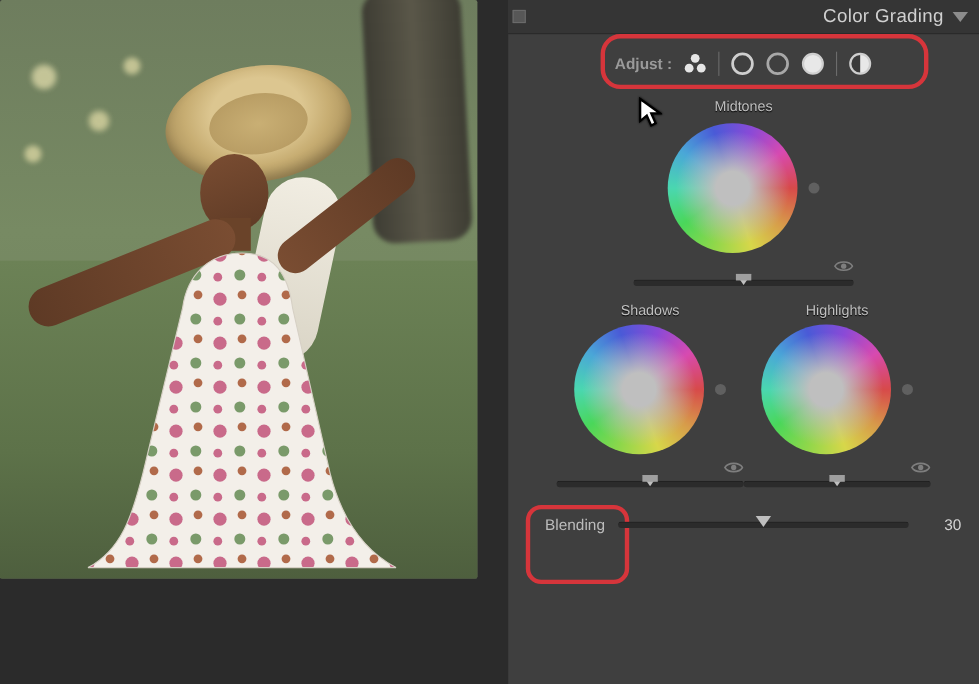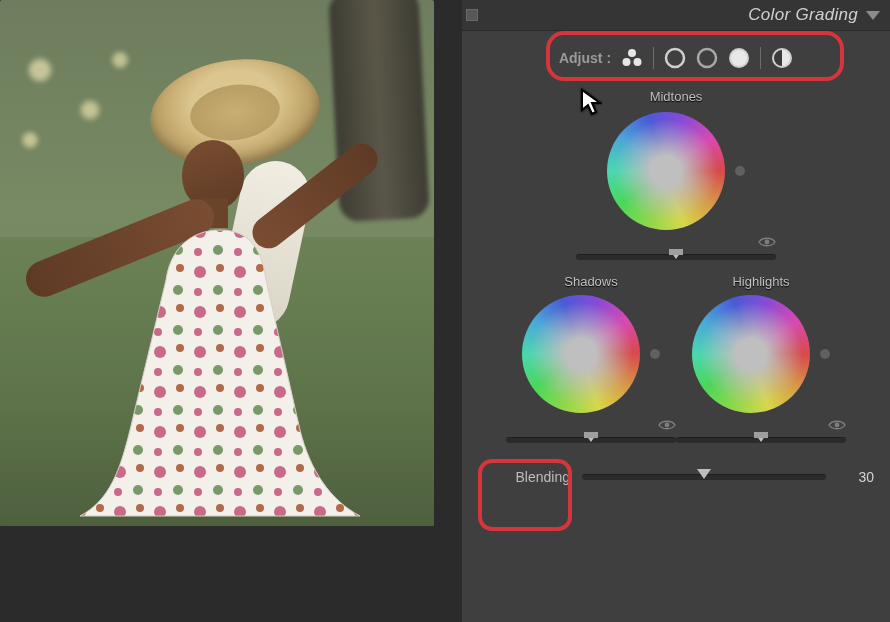--- a/index.html
+++ b/index.html
@@ -52,21 +52,21 @@
   .arm-r{position:absolute;left:200px;top:110px;width:150px;height:32px;border-radius:20px;
     background:linear-gradient(90deg,#7a4d32,#5e3a25);transform:rotate(-38deg);}
   .hair{position:absolute;left:190px;top:90px;width:70px;height:170px;border-radius:40px;
     background:linear-gradient(180deg,#f1ede2,#d9d4c5);transform:rotate(12deg);}
   .dress{position:absolute;left:30px;top:150px;width:300px;height:300px;}
   .dress svg{width:100%;height:100%;}
   
   .panel{flex:1;background:var(--panel-bg);position:relative;min-width:0;}
   .panel-header{
     height:30px;background:#353535;display:flex;align-items:center;justify-content:flex-end;
-    padding:0 10px;gap:8px;border-bottom:1px solid #2a2a2a;font-style:italic;
+    padding:0 10px;gap:8px;border-bottom:1px solid #2a2a2a;
   }
   .panel-title{font-size:17px;color:#d0d0d0;letter-spacing:0.3px;}
   .disclosure{width:0;height:0;border-left:7px solid transparent;border-right:7px solid transparent;border-top:9px solid #8c8c8c;}
   .tiny-square{position:absolute;left:4px;top:9px;width:10px;height:10px;background:#575757;border:1px solid #6a6a6a;}
   .panel-body{position:relative;padding:6px 16px 20px 16px;display:flex;flex-direction:column;gap:8px;}
   
   .annot-red{position:absolute;border:4px solid var(--accent-red);border-radius:18px;pointer-events:none;}
   .annot-adjust{left:84px;top:0px;width:290px;height:42px;}
   .adjust-bar{display:flex;align-items:center;justify-content:center;gap:10px;height:42px;}
   .adjust-bar .lbl{font-size:14px;color:var(--text-dim);font-weight:bold;}
@@ -90,21 +90,21 @@
   .bigwheel{width:118px;height:118px;}
   .slider{position:relative;width:200px;height:14px;display:flex;align-items:center;}
   .slider .track{height:5px;width:100%;background:var(--slider-track);border-radius:3px;border-top:1px solid #1e1e1e;}
   .slider .thumb{position:absolute;left:50%;top:-1px;transform:translateX(-50%);
     width:0;height:0;border-left:7px solid transparent;border-right:7px solid transparent;border-top:10px solid #bfbfbf;}
   .slider .thumb::after{content:"";position:absolute;left:-7px;top:-10px;width:14px;height:6px;background:#9f9f9f;}
   .two-col{display:flex;justify-content:center;}
   .col{display:flex;flex-direction:column;align-items:center;gap:6px;width:170px;}
   
   .param-rows{margin-top:10px;display:flex;flex-direction:column;gap:8px;position:relative;padding:4px 0;}
-  .param{display:flex;align-items:center;gap:12px;padding-left:20px;}
+  .param{display:flex;align-items:center;gap:12px;}
   .param .plabel{width:72px;text-align:right;font-size:14px;color:#bcbcbc;}
   .param .pslider{flex:1;position:relative;height:14px;display:flex;align-items:center;}
   .param .pslider .track{height:5px;width:100%;background:var(--slider-track);border-radius:3px;border-top:1px solid #1e1e1e;}
   .param .pslider .thumb{position:absolute;top:-1px;transform:translateX(-50%);
     width:0;height:0;border-left:7px solid transparent;border-right:7px solid transparent;border-top:10px solid #bfbfbf;}
   .param .pval{width:36px;text-align:right;font-size:14px;color:#d4d4d4;}
   .annot-labels{left:0px;top:-6px;width:86px;height:64px;border-radius:14px;}
   
   .cursor{position:absolute;left:580px;top:88px;pointer-events:none;}
   .cursor svg{filter:drop-shadow(0 0 1px #000);}

